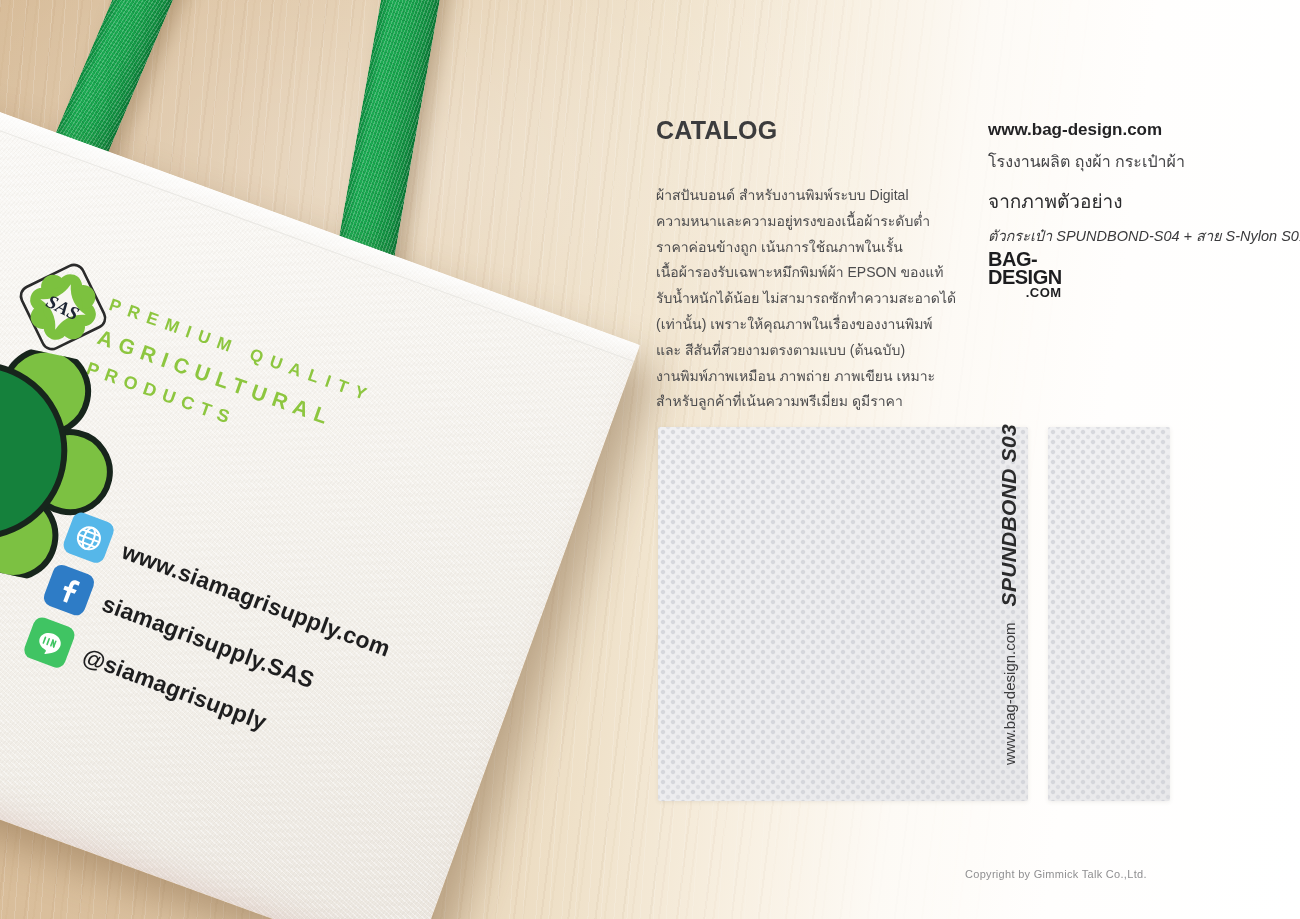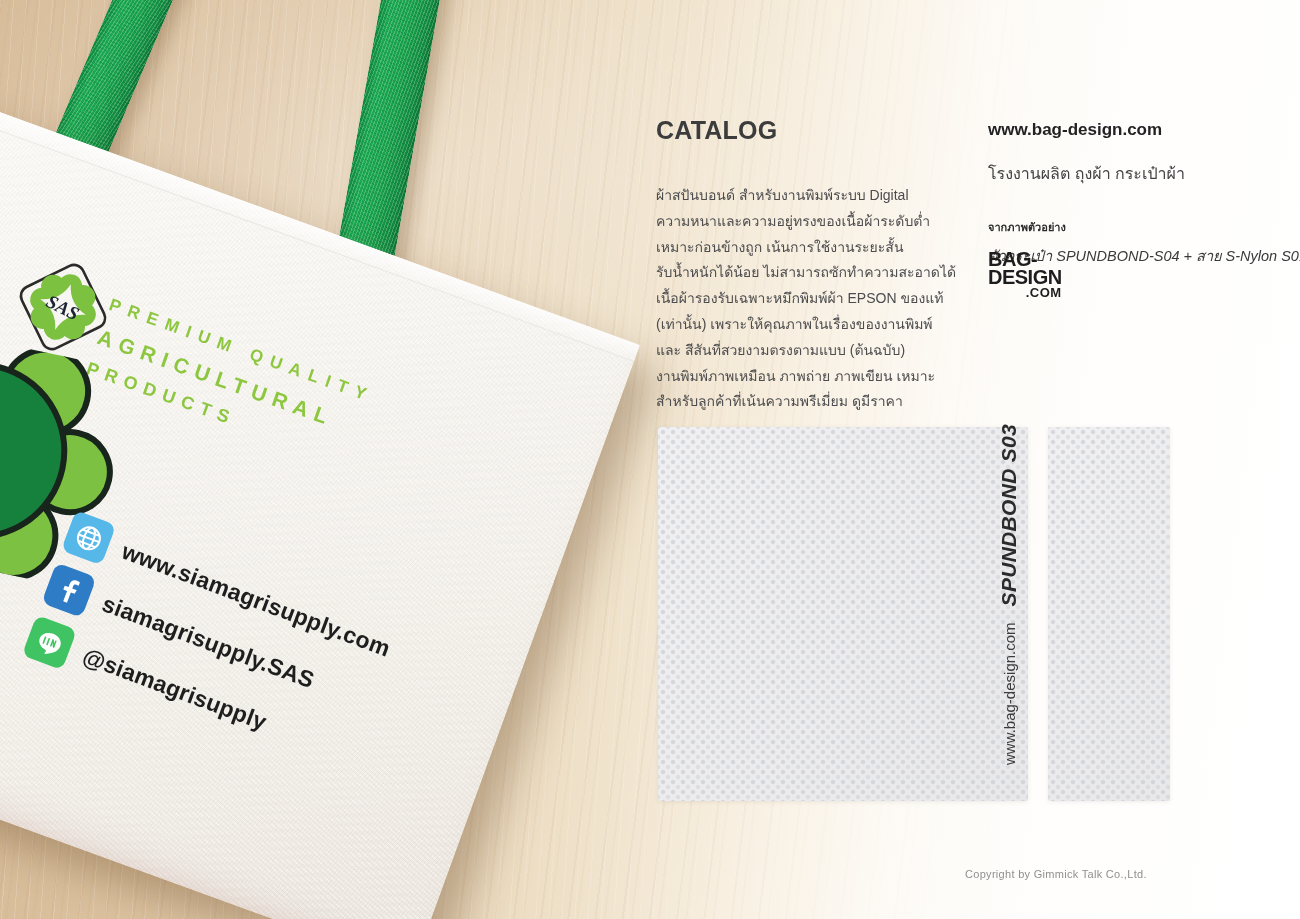--- a/index.html
+++ b/index.html
@@ -51,22 +51,22 @@
   .contacts{position:absolute;left:76px;top:510px;transform:rotate(20.5deg);transform-origin:0 0;}
   .contact-row{display:flex;align-items:center;gap:15px;margin-bottom:13px;}
   .contact-icon{width:43px;height:43px;border-radius:9px;display:flex;align-items:center;justify-content:center;flex:0 0 auto;}
   .contact-label{font-size:23px;font-weight:800;color:#1e1e1f;white-space:nowrap;letter-spacing:.2px;}
   
   .title{position:absolute;left:656px;top:116px;font-weight:800;font-size:25px;line-height:28px;color:#3c3c3d;letter-spacing:.2px;text-align:center;}
   .title .red{color:#df382e;}
   .desc{position:absolute;left:656px;top:183px;font-size:14px;line-height:25.8px;color:#4c4c4e;}
   .vendor{position:absolute;left:988px;top:120px;width:300px;}
   .vendor .site{font-size:17px;font-weight:700;color:#222224;}
-  .vendor .sub{font-size:16px;color:#434346;margin-top:21px;}
-  .vendor .sample-h{font-size:11px;font-weight:700;color:#2b2b2d;margin-top:32px;}
+  .vendor .sub{font-size:16px;color:#434346;margin-top:9px;}
+  .vendor .sample-h{font-size:19px;font-weight:400;color:#2b2b2d;margin-top:12px;}
   .vendor .sample-d{font-size:14.5px;font-style:italic;color:#3a3a3c;margin-top:8px;white-space:nowrap;}
   .bd-logo{position:absolute;left:988px;top:250px;color:#1d1d1f;font-weight:800;line-height:.92;letter-spacing:-.5px;}
   .bd-logo .l1,.bd-logo .l2{font-size:20px;}
   .bd-logo .l3{font-size:13px;letter-spacing:.5px;text-align:right;}
   
   .swatch{position:absolute;top:427px;height:374px;border-radius:2px;
     background-color:#ededee;
     background-image:
       radial-gradient(circle, rgba(201,203,210,.65) 1.6px, rgba(201,203,210,0) 2.7px),
       radial-gradient(circle, rgba(201,203,210,.45) 1.6px, rgba(201,203,210,0) 2.7px),
@@ -167,23 +167,23 @@
     </div>
   </div>
 
   <div class="title">
     <div>CATALOG</div>
   </div>
 
   <div class="desc">
     <div>ผ้าสปันบอนด์ สำหรับงานพิมพ์ระบบ Digital</div>
     <div>ความหนาและความอยู่ทรงของเนื้อผ้าระดับต่ำ</div>
-    <div>เหมาะก่อนข้างถูก  เน้นการใช้งานระยะสั้น</div>
+    <div>ราคาค่อนข้างถูก  เน้นการใช้ณภาพในเรั้น</div>
+    <div>เนื้อผ้ารองรับเฉพาะหมึกพิมพ์ผ้า EPSON ของแท้</div>
     <div>รับน้ำหนักได้น้อย ไม่สามารถซักทำความสะอาดได้</div>
-    <div>เนื้อผ้ารองรับเฉพาะหมึกพิมพ์ผ้า EPSON ของแท้</div>
     <div>(เท่านั้น)  เพราะให้คุณภาพในเรื่องของงานพิมพ์</div>
     <div>และ สีสันที่สวยงามตรงตามแบบ  (ต้นฉบับ)</div>
     <div>งานพิมพ์ภาพเหมือน ภาพถ่าย ภาพเขียน เหมาะ</div>
     <div>สำหรับลูกค้าที่เน้นความพรีเมี่ยม  ดูมีราคา</div>
   </div>
 
   <div class="vendor">
     <div class="site">www.bag-design.com</div>
     <div class="sub">โรงงานผลิต ถุงผ้า กระเป๋าผ้า</div>
     <div class="sample-h">จากภาพตัวอย่าง</div>

